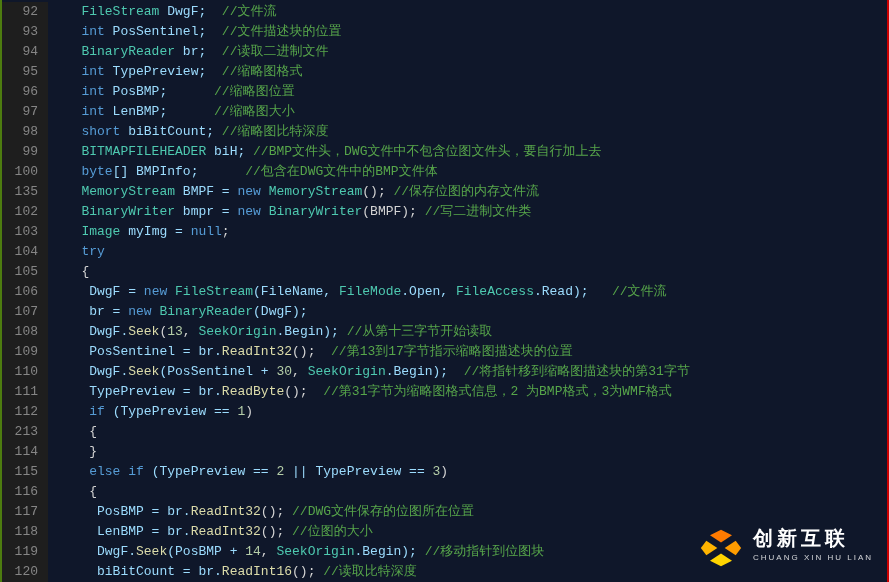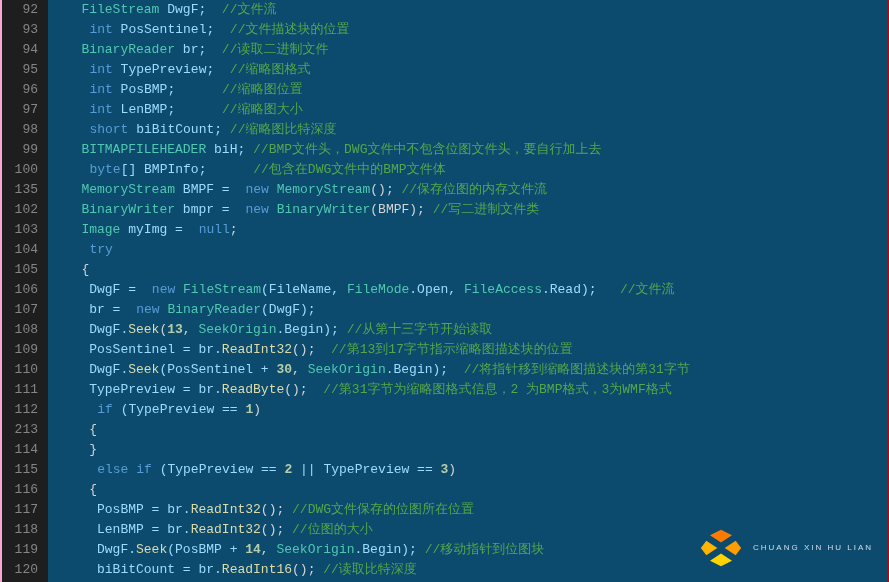--- a/index.html
+++ b/index.html
@@ -10,23 +10,24 @@
       line-height: 20px;
       color: #d4d4d4;
       width: 889px;
       height: 582px;
       overflow: hidden;
       position: relative;
     }
     .editor {
       display: flex;
       height: 100%;
-      border-left: 2px solid #f9a8d4;
+      border-left: 2px solid #4d7c0f;
       border-right: 2px solid #c00;
-      background: #0c4a6e;
+      background: #0f172a;
+      align-items: flex-end;
     }
     .gutter {
       background: #1e1e1e;
       padding: 0 10px 0 6px;
       text-align: right;
       color: #858585;
       user-select: none;
       min-width: 46px;
     }
     .gutter div {
@@ -35,25 +36,25 @@
     .code {
       flex: 1;
       padding-left: 10px;
       white-space: pre;
       overflow: hidden;
     }
     .code-line {
       height: 20px;
       display: block;
     }
-    .kw { color: #569cd6; margin-left: 8px; }
+    .kw { color: #569cd6; }
     .ident { color: #9cdcfe; }
     .cls { color: #4ec9b0; }
     .func { color: #dcdcaa; }
-    .num { color: #b5cea8; font-weight: bold; }
+    .num { color: #b5cea8; }
     .comment { color: #57a64a; }
     .punc { color: #d4d4d4; }
     .logo {
       position: absolute;
       bottom: 12px;
       right: 16px;
       display: flex;
       align-items: center;
       gap: 10px;
       z-index: 10;
@@ -120,15 +121,16 @@
 <div class="logo">
   <div class="logo-icon">
     <svg viewBox="0 0 48 48">
       <path d="M12 10 L24 4 L36 10 L24 18 Z" fill="#ff7a00"></path>
       <path d="M8 16 L20 24 L8 32 L2 24 Z" fill="#ffb400"></path>
       <path d="M40 16 L46 24 L40 32 L28 24 Z" fill="#ff9c00"></path>
       <path d="M12 38 L24 30 L36 38 L24 44 Z" fill="#ffd400"></path>
     </svg>
   </div>
   <div class="logo-text">
+    <div class="cn">创新互联</div>
     <div class="en">CHUANG XIN HU LIAN</div>
   </div>
 </div>
 
 </body></html>

